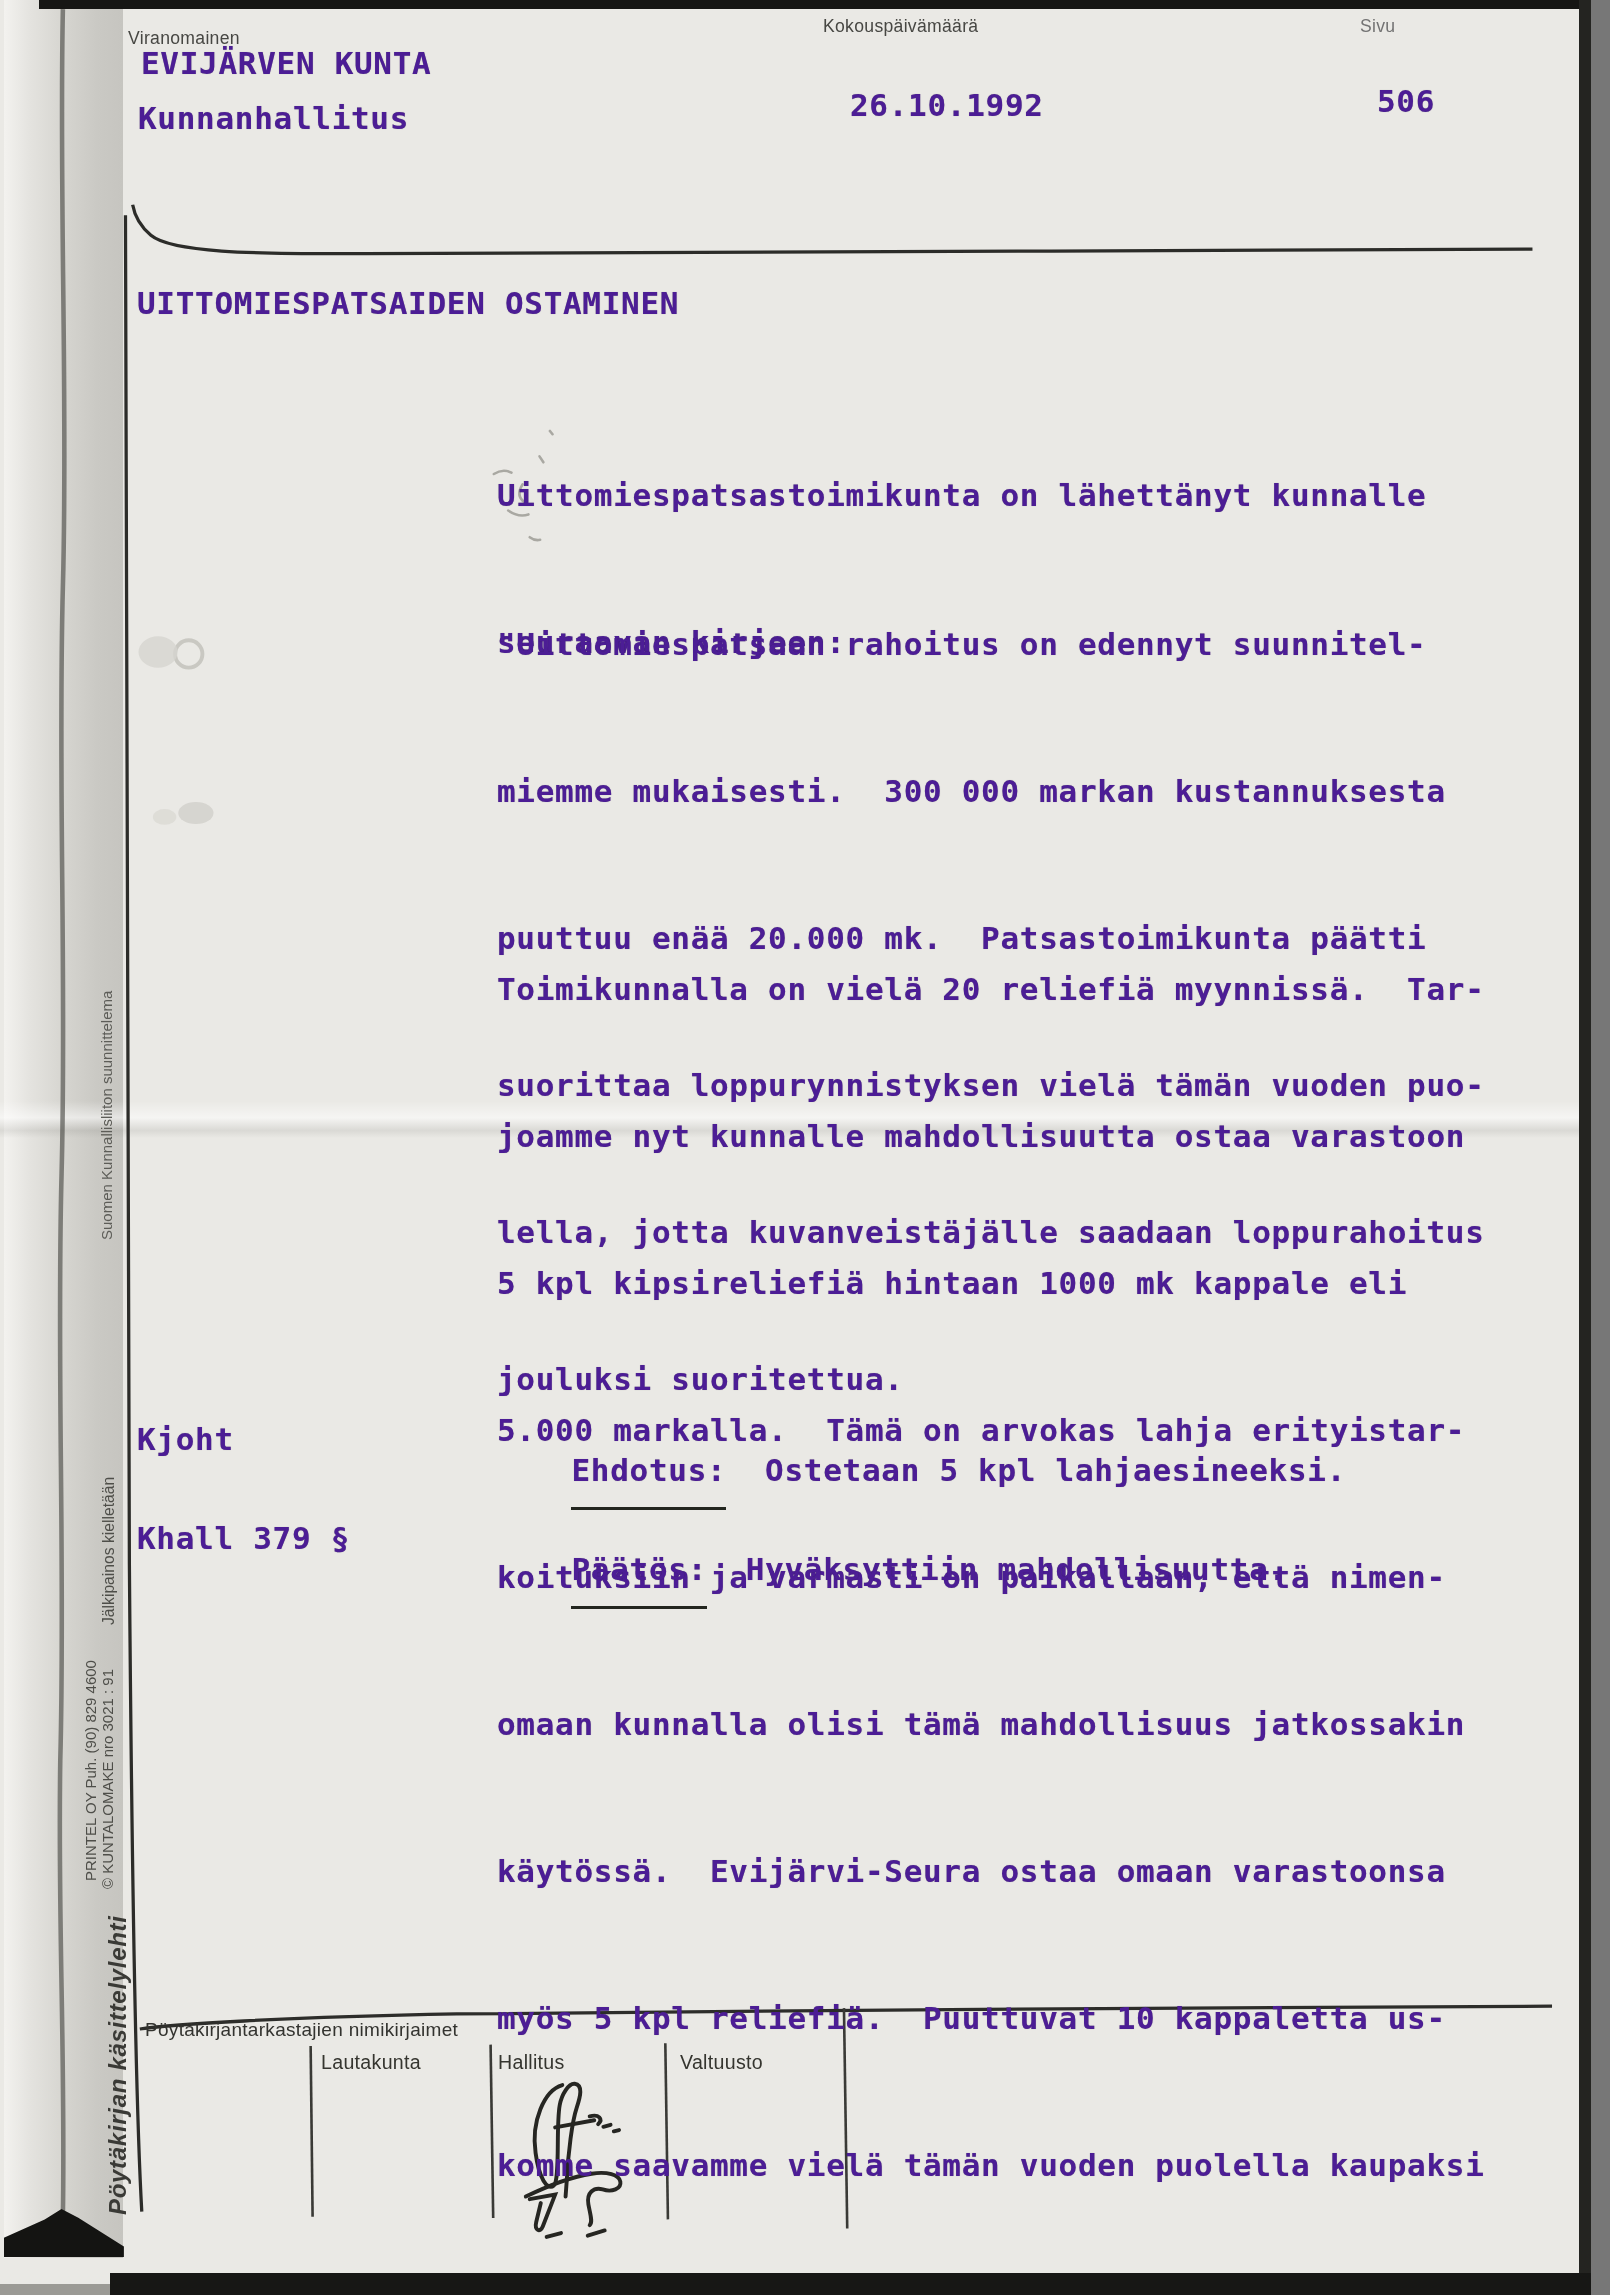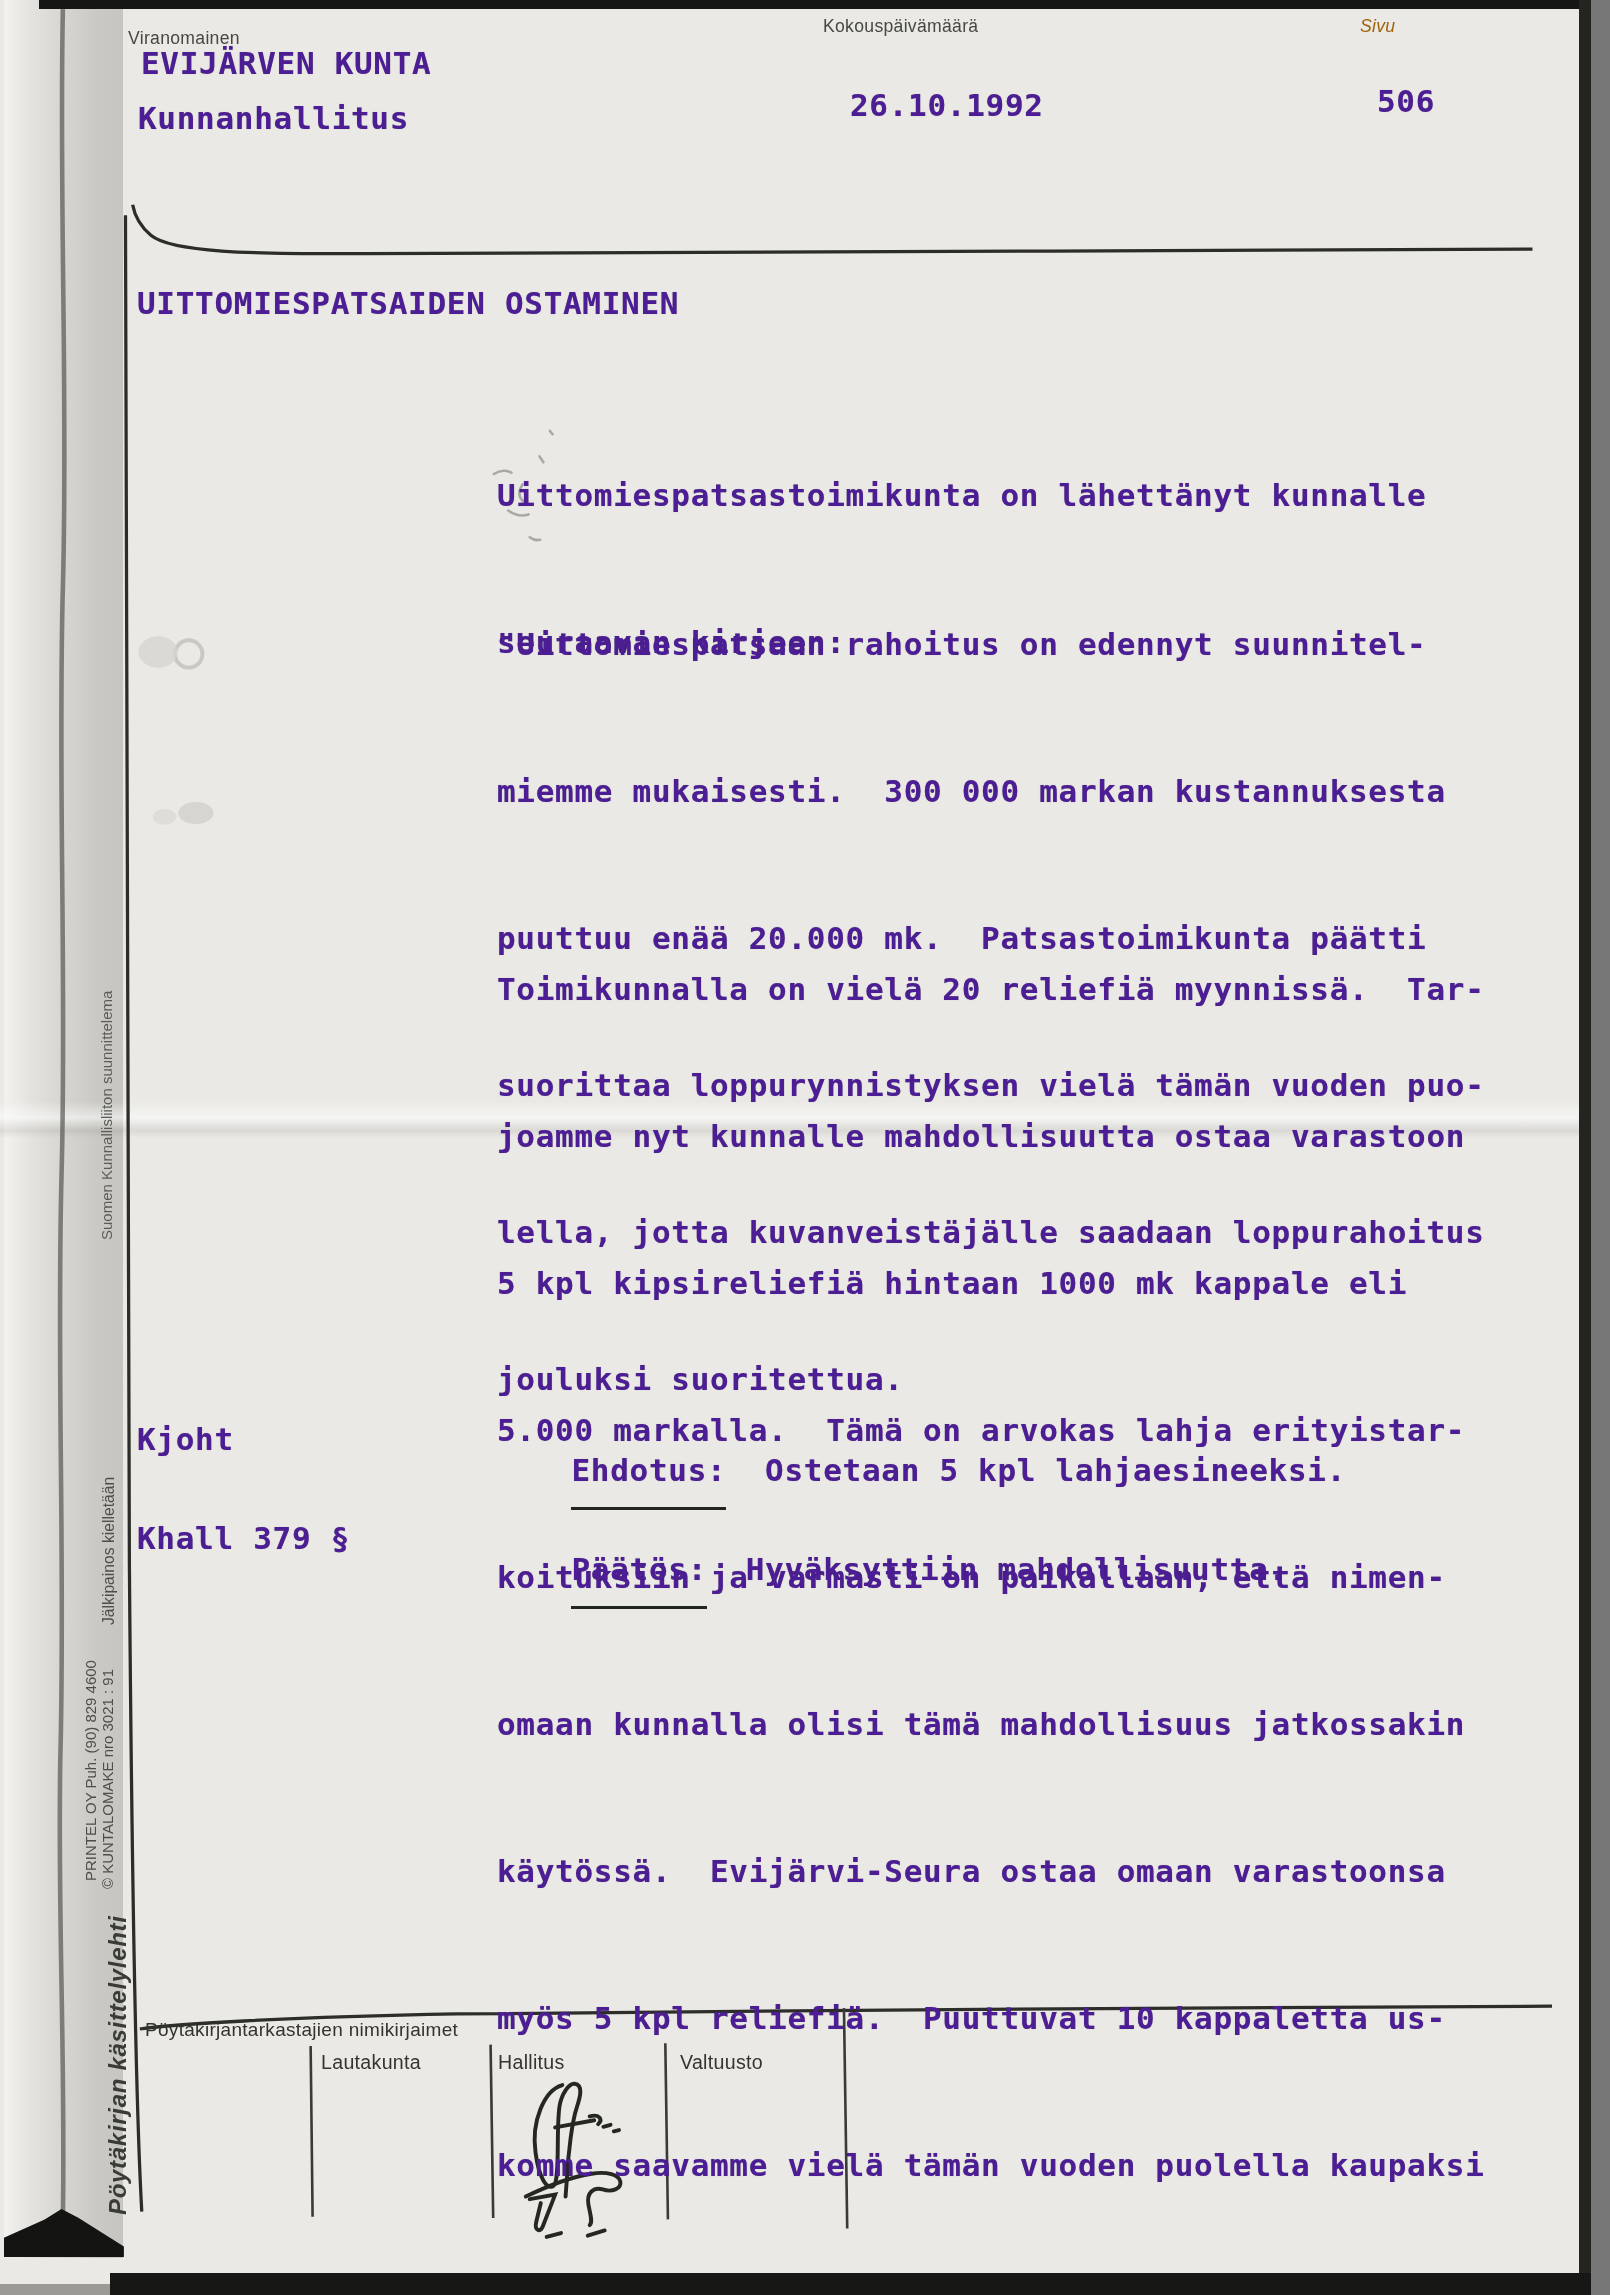--- a/index.html
+++ b/index.html
@@ -115,21 +115,21 @@
   <div class="abs label-gray" style="left:128px;top:30px;font-size:17.6px;color:#474743;">Viranomainen</div>
 
   <div class="abs mono mono48" style="left:141px;top:48px;">EVIJÄRVEN KUNTA</div>
 
   <div class="abs mono mono48" style="left:138px;top:103px;">Kunnanhallitus</div>
 
   <div class="abs label-gray" style="left:823px;top:18px;font-size:17.6px;color:#474743;">Kokouspäivämäärä</div>
 
   <div class="abs mono mono48" style="left:850px;top:90px;">26.10.1992</div>
 
-  <div class="abs label-gray" style="left:1360px;top:18px;font-size:17.6px;color:#a16207;font-style:italic;">Sivu</div>
+  <div class="abs label-gray" style="left:1360px;top:18px;font-size:17.6px;color:#737373;">Sivu</div>
 
   <div class="abs mono mono48" style="left:1377px;top:86px;">506</div>
 
   <div class="abs mono mono48" style="left:137px;top:288px;text-align:right;">UITTOMIESPATSAIDEN OSTAMINEN</div>
 
   <div class="abs mono mono48 para" style="left:497px;top:373px;">
     <div>Uittomiespatsastoimikunta on lähettänyt kunnalle</div>
     <div>seuraavan kirjeen:</div>
   </div>
 

